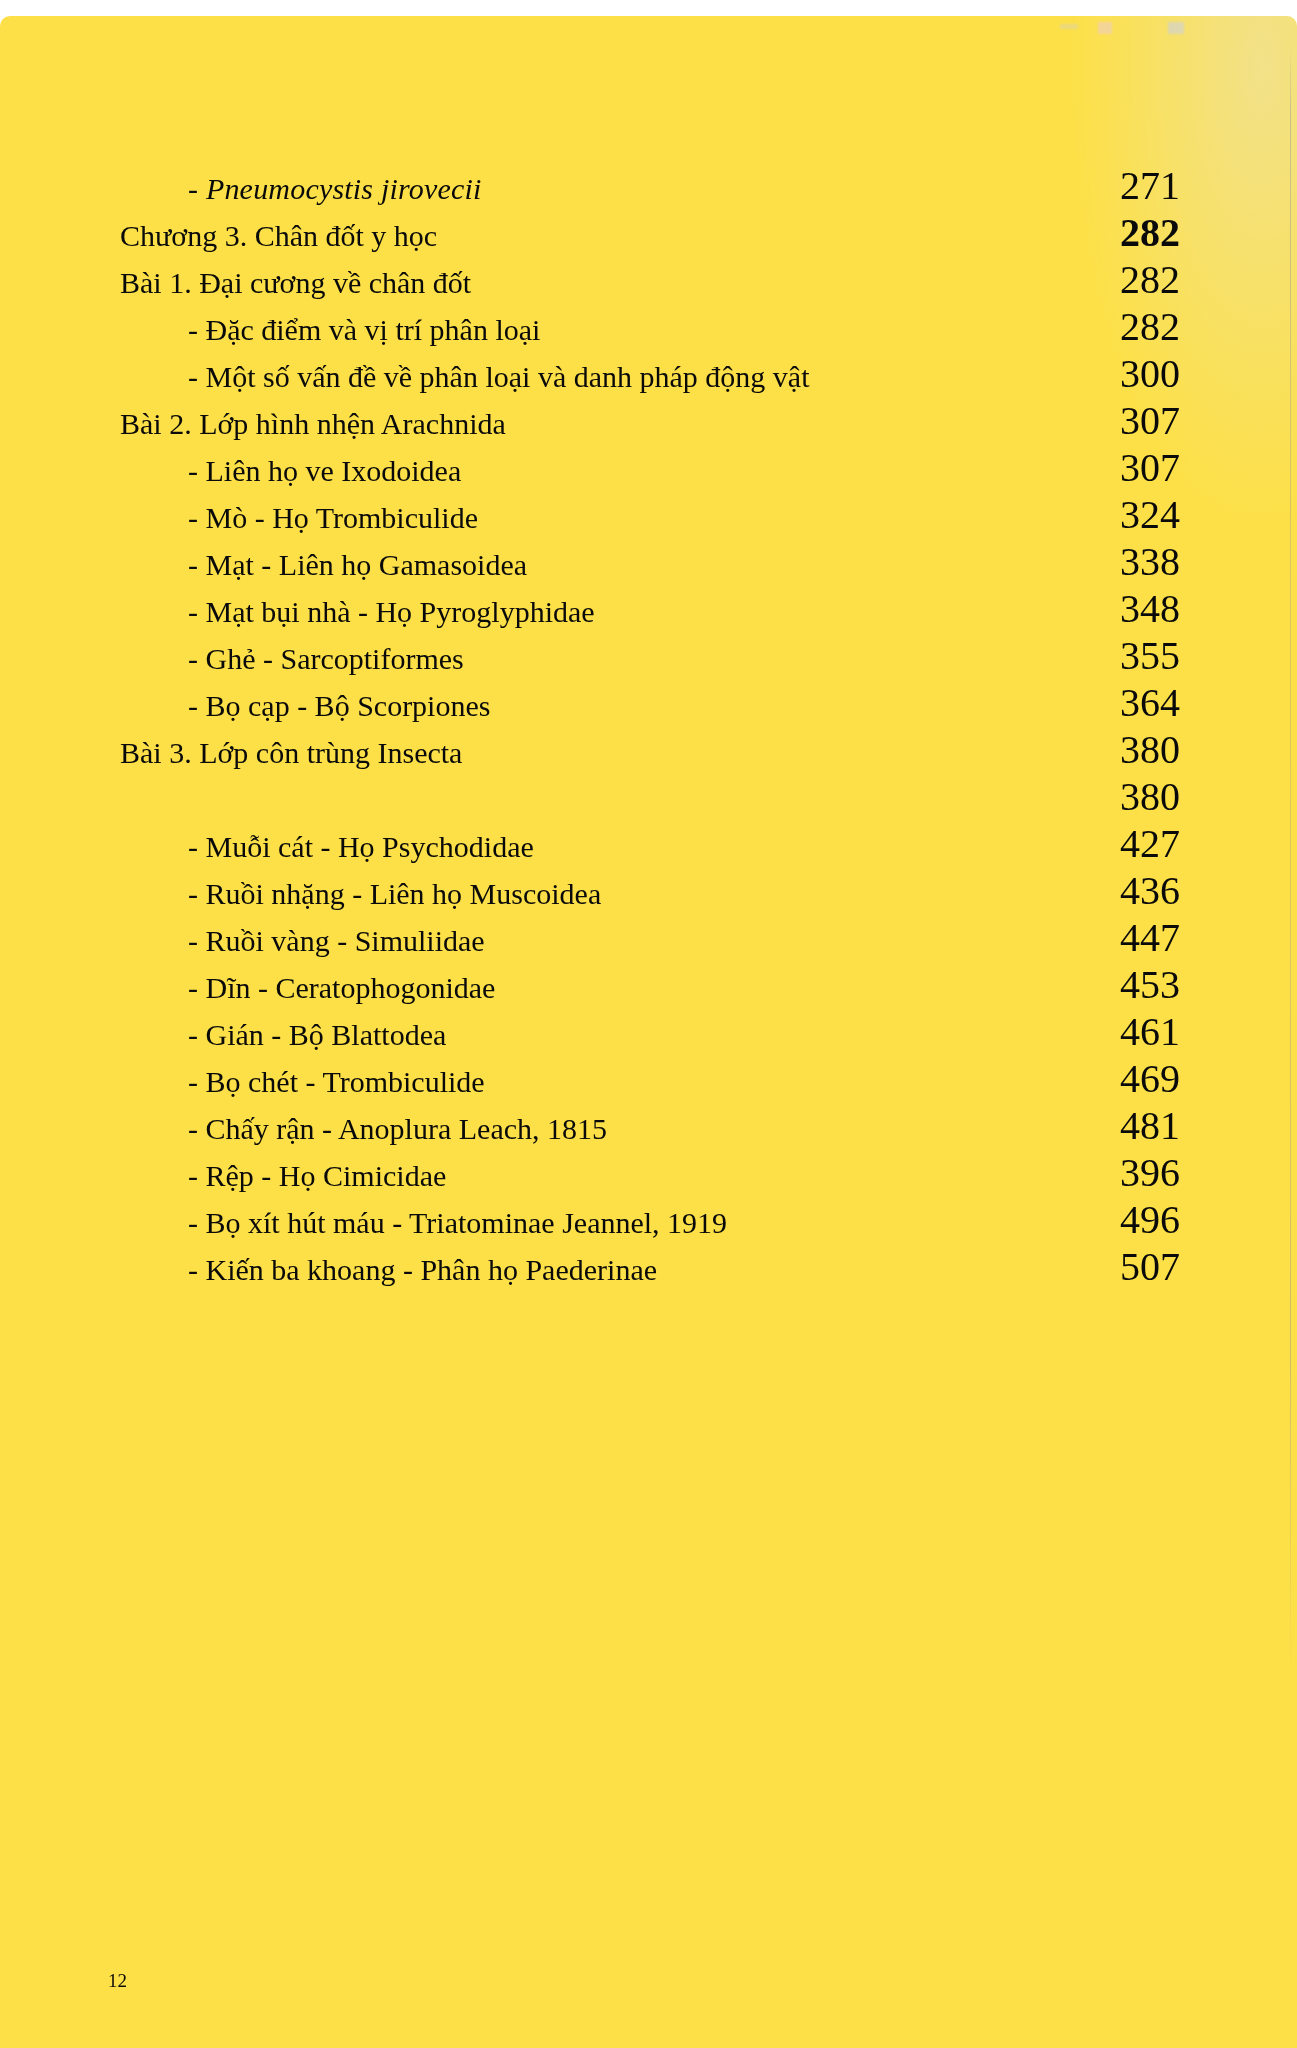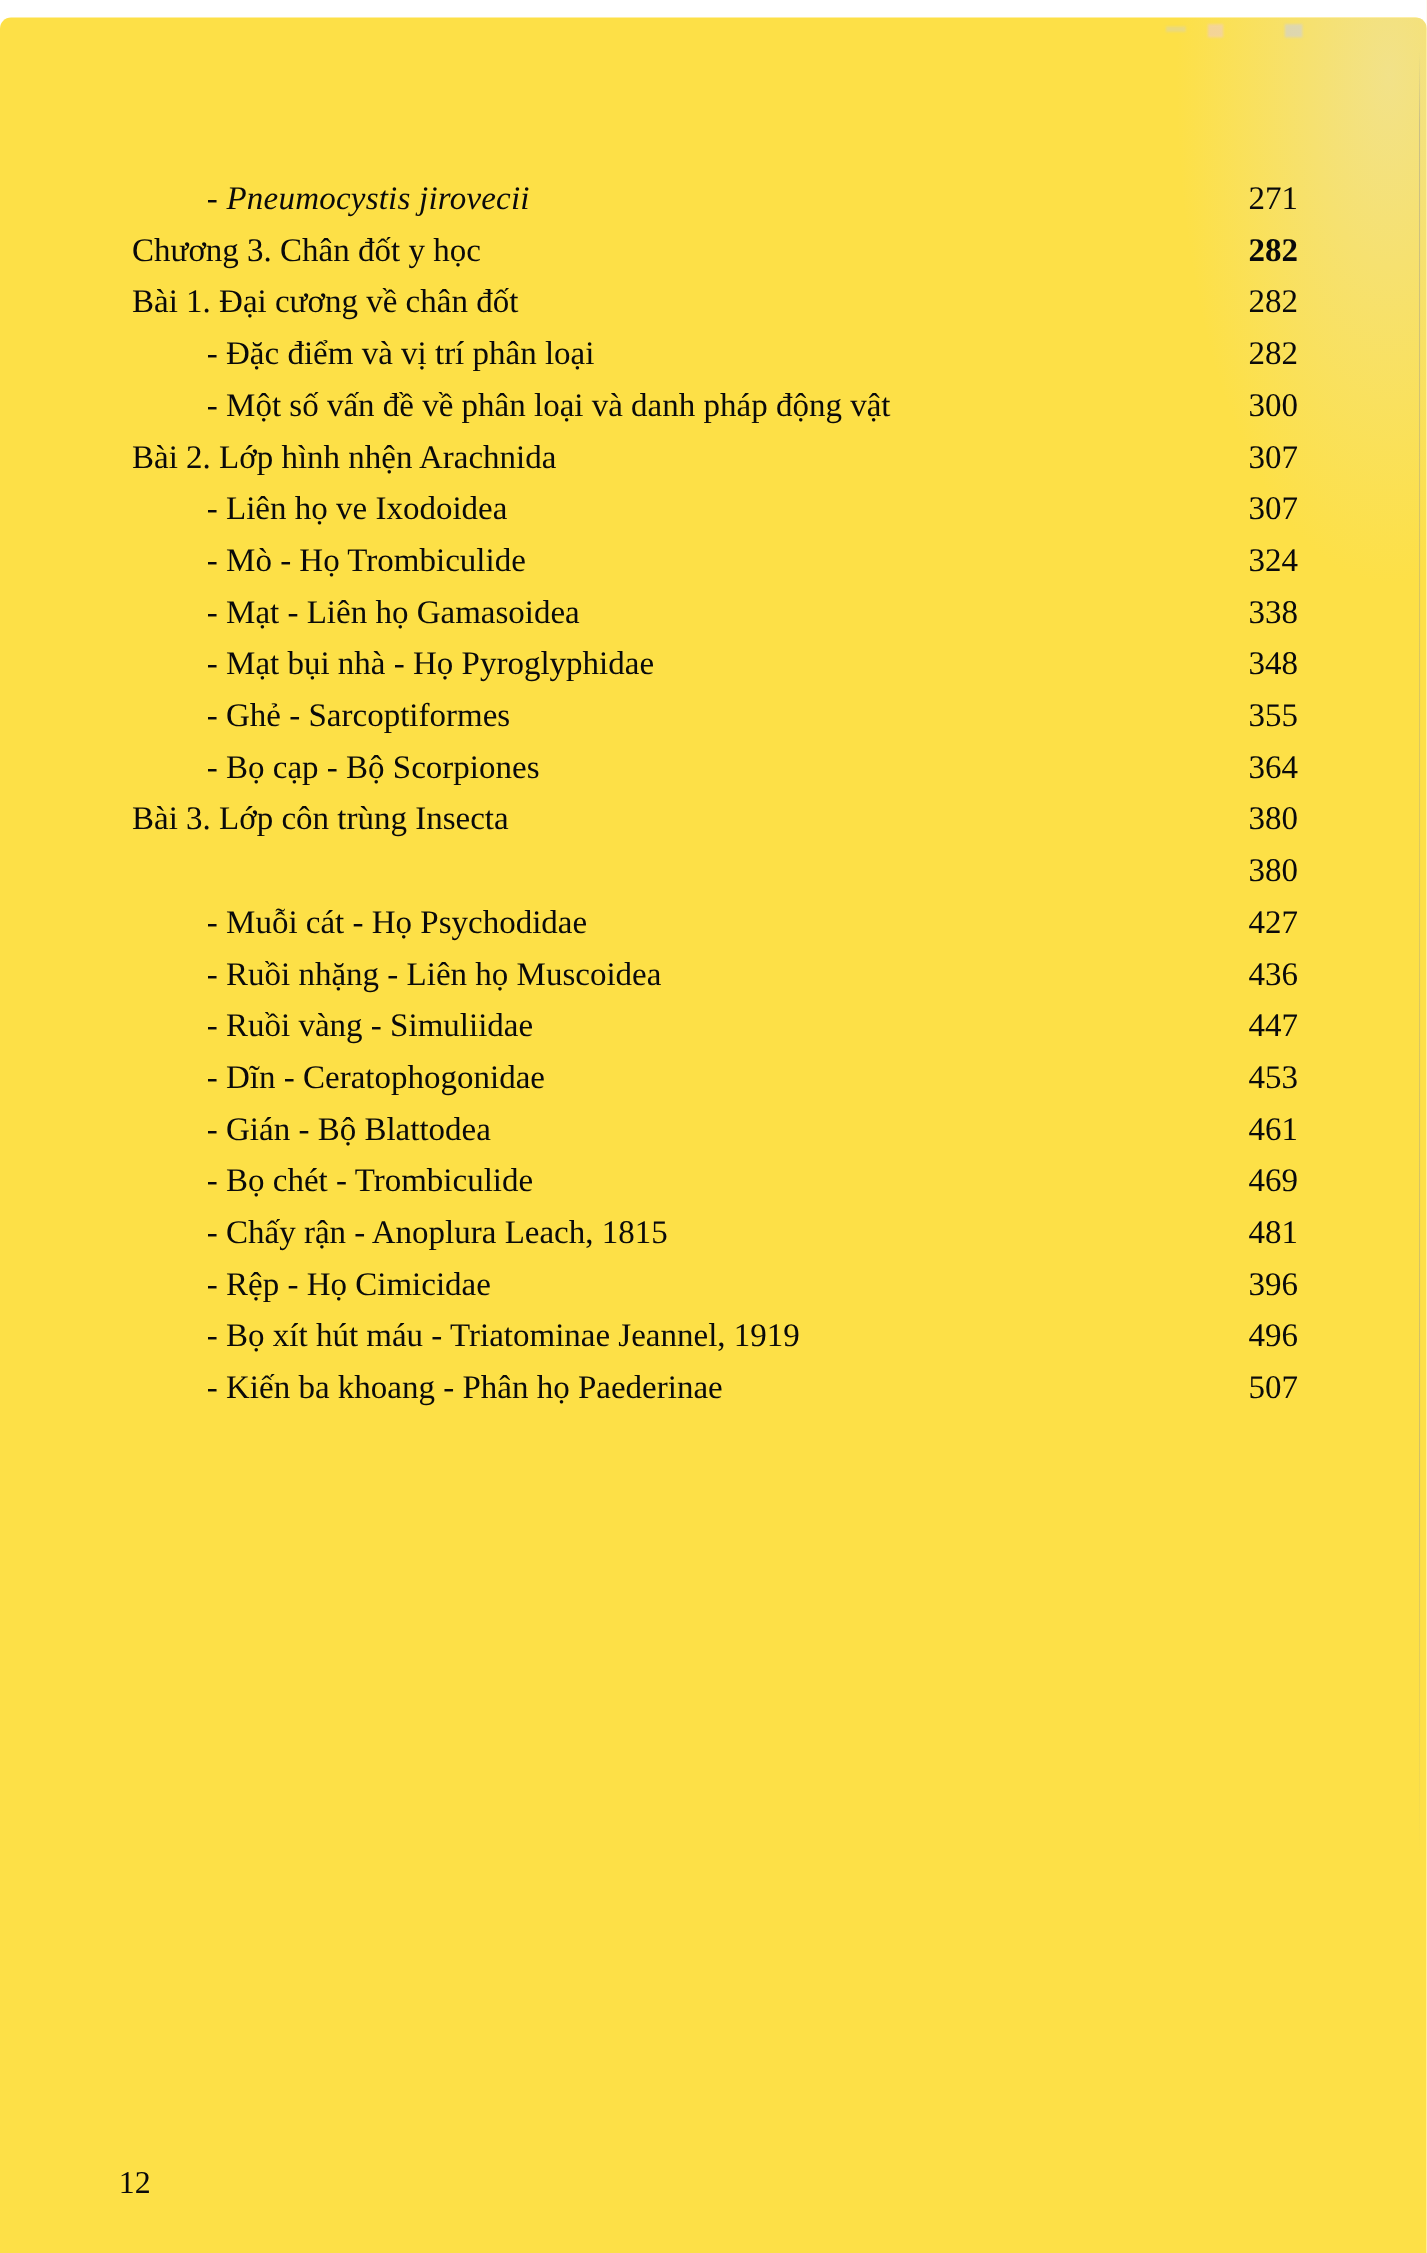--- a/index.html
+++ b/index.html
@@ -71,38 +71,38 @@
     white-space: nowrap;
     font-size: 30px;
     line-height: 1;
   }
   .toc-filler {
     flex: 1 1 auto;
   }
   .toc-page {
     flex: 0 0 86px;
     text-align: right;
-    font-size: 30px;
+    font-size: 40px;
     line-height: 1;
   }
 
   
   .lvl-0 .toc-label { padding-left: 0px; }
   .lvl-1 .toc-label { padding-left: 68px; }
 
   
   .st-italic  .toc-label { font-style: italic; letter-spacing: .2px; }
   .st-bold    .toc-label { font-weight: normal; }
   .st-bold    .toc-page  { font-weight: bold; }
 
   .footer {
     position: absolute;
     left: 108px;
     top: 1955px;
-    font-size: 29px;
+    font-size: 19px;
     line-height: 1;
   }
 </style>
 </head>
 <body>
 
 <div class="page">
 
   <div class="scan-artifact artifact-grey"></div>
   <div class="scan-artifact artifact-pink"></div>

